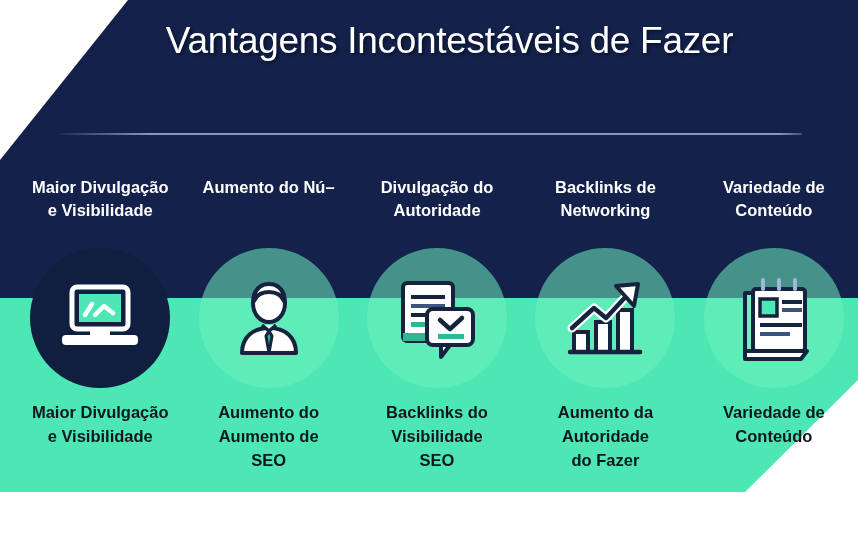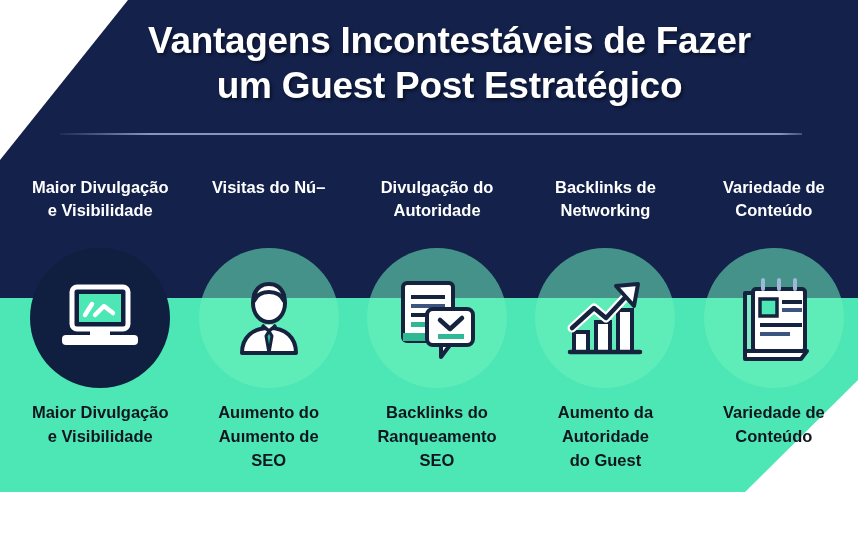--- a/index.html
+++ b/index.html
@@ -45,21 +45,21 @@
 
   
   .title-block {
     position:absolute; left:0; top:18px; width:858px;
     text-align:center;
     z-index:6;
   }
   .title-line {
     display:block;
     color:#ffffff;
-    font-weight:bold;
+    font-weight:normal;
     font-size:37px;
     line-height:45px;
     letter-spacing:-0.3px;
     text-shadow:2px 2px 3px rgba(0,0,0,0.45);
     padding-left:41px;
   }
   .divider {
     position:absolute; left:60px; top:133px; width:742px; height:2px;
     background:linear-gradient(to right, rgba(255,255,255,0.05), rgba(170,190,225,0.75) 12%, rgba(170,190,225,0.75) 97%, rgba(170,190,225,0.3));
     z-index:6;
@@ -112,21 +112,20 @@
 <div id="infographic">
 
   <div class="band-navy"></div>
   <div class="band-green"></div>
   <div class="band-white-bottom"></div>
   <div class="wedge-tl"></div>
   <div class="wedge-br"></div>
 
   <div class="title-block">
     <span class="title-line">Vantagens Incontestáveis de Fazer</span>
-    <span class="title-line">um Guest Post Estratégico</span>
   </div>
   <div class="divider"></div>
 
   <div class="columns">
 
     <div class="column">
       <div class="top-label">
         <span>Maior Divulgação</span><br>
         <span>e Visibilidade</span>
       </div>
@@ -143,21 +142,21 @@
         </div>
       </div>
       <div class="bottom-label">
         <span>Maior Divulgação</span><br>
         <span>e Visibilidade</span>
       </div>
     </div>
 
     <div class="column">
       <div class="top-label">
-        <span>Visitas do Nú–</span><br>
+        <span>Aumento do Nú–</span><br>
       </div>
       <div class="circle-wrap">
         <div class="circle green">
           <svg class="icon-svg" width="86" height="86" viewBox="0 0 86 86">
             <path d="M43 10 c-11 0 -16 8 -16 18 0 11 7 19 16 19 9 0 16 -8 16 -19 0 -10 -5 -18 -16 -18 z" fill="#ffffff" stroke="#16233f" stroke-width="4"></path>
             <path d="M28 26 c3 -7 9 -9 15 -9 6 0 12 2 15 9 l0 -6 c-3 -8 -9 -11 -15 -11 -6 0 -12 3 -15 11 z" fill="#ffffff" stroke="#16233f" stroke-width="4" stroke-linejoin="round"></path>
             <path d="M16 78 c0 -16 11 -25 27 -25 16 0 27 9 27 25 z" fill="#ffffff" stroke="#16233f" stroke-width="4" stroke-linejoin="round"></path>
             <path d="M36 50 l7 6 7 -6" fill="#ffffff" stroke="#16233f" stroke-width="3.5" stroke-linejoin="round"></path>
             <path d="M43 56 l-3 5 3 17 3 -17 z" fill="#2fb894" stroke="#16233f" stroke-width="3" stroke-linejoin="round"></path>
           </svg>
@@ -186,21 +185,21 @@
             <rect x="12" y="58" width="50" height="8" fill="#2fb894"></rect>
             <rect x="36" y="34" width="46" height="36" rx="6" fill="#ffffff" stroke="#16233f" stroke-width="4"></rect>
             <path d="M49 45 l10 9 12 -11" fill="none" stroke="#16233f" stroke-width="4.5" stroke-linecap="round" stroke-linejoin="round"></path>
             <rect x="47" y="59" width="26" height="5" fill="#2fb894"></rect>
             <path d="M50 70 l0 12 9 -12 z" fill="#ffffff" stroke="#16233f" stroke-width="4" stroke-linejoin="round"></path>
           </svg>
         </div>
       </div>
       <div class="bottom-label">
         <span>Backlinks do</span><br>
-        <span>Ranqueamento</span><br>
+        <span>Visibilidade</span><br>
         <span>SEO</span>
       </div>
     </div>
 
     <div class="column">
       <div class="top-label">
         <span>Backlinks de</span><br>
         <span>Networking</span>
       </div>
       <div class="circle-wrap">
@@ -212,21 +211,21 @@
             <path d="M10 76 L80 76" stroke="#16233f" stroke-width="4.5" stroke-linecap="round"></path>
             <path d="M12 52 L34 32 L46 42 L72 14" fill="none" stroke="#ffffff" stroke-width="9" stroke-linecap="round" stroke-linejoin="round"></path>
             <path d="M12 52 L34 32 L46 42 L72 14" fill="none" stroke="#16233f" stroke-width="4.5" stroke-linecap="round" stroke-linejoin="round"></path>
             <path d="M56 10 L78 8 L74 30 z" fill="#ffffff" stroke="#16233f" stroke-width="4" stroke-linejoin="round"></path>
           </svg>
         </div>
       </div>
       <div class="bottom-label">
         <span>Aumento da</span><br>
         <span>Autoridade</span><br>
-        <span>do Guest</span>
+        <span>do Fazer</span>
       </div>
     </div>
 
     <div class="column">
       <div class="top-label">
         <span>Variedade de</span><br>
         <span>Conteúdo</span>
       </div>
       <div class="circle-wrap">
         <div class="circle green">

